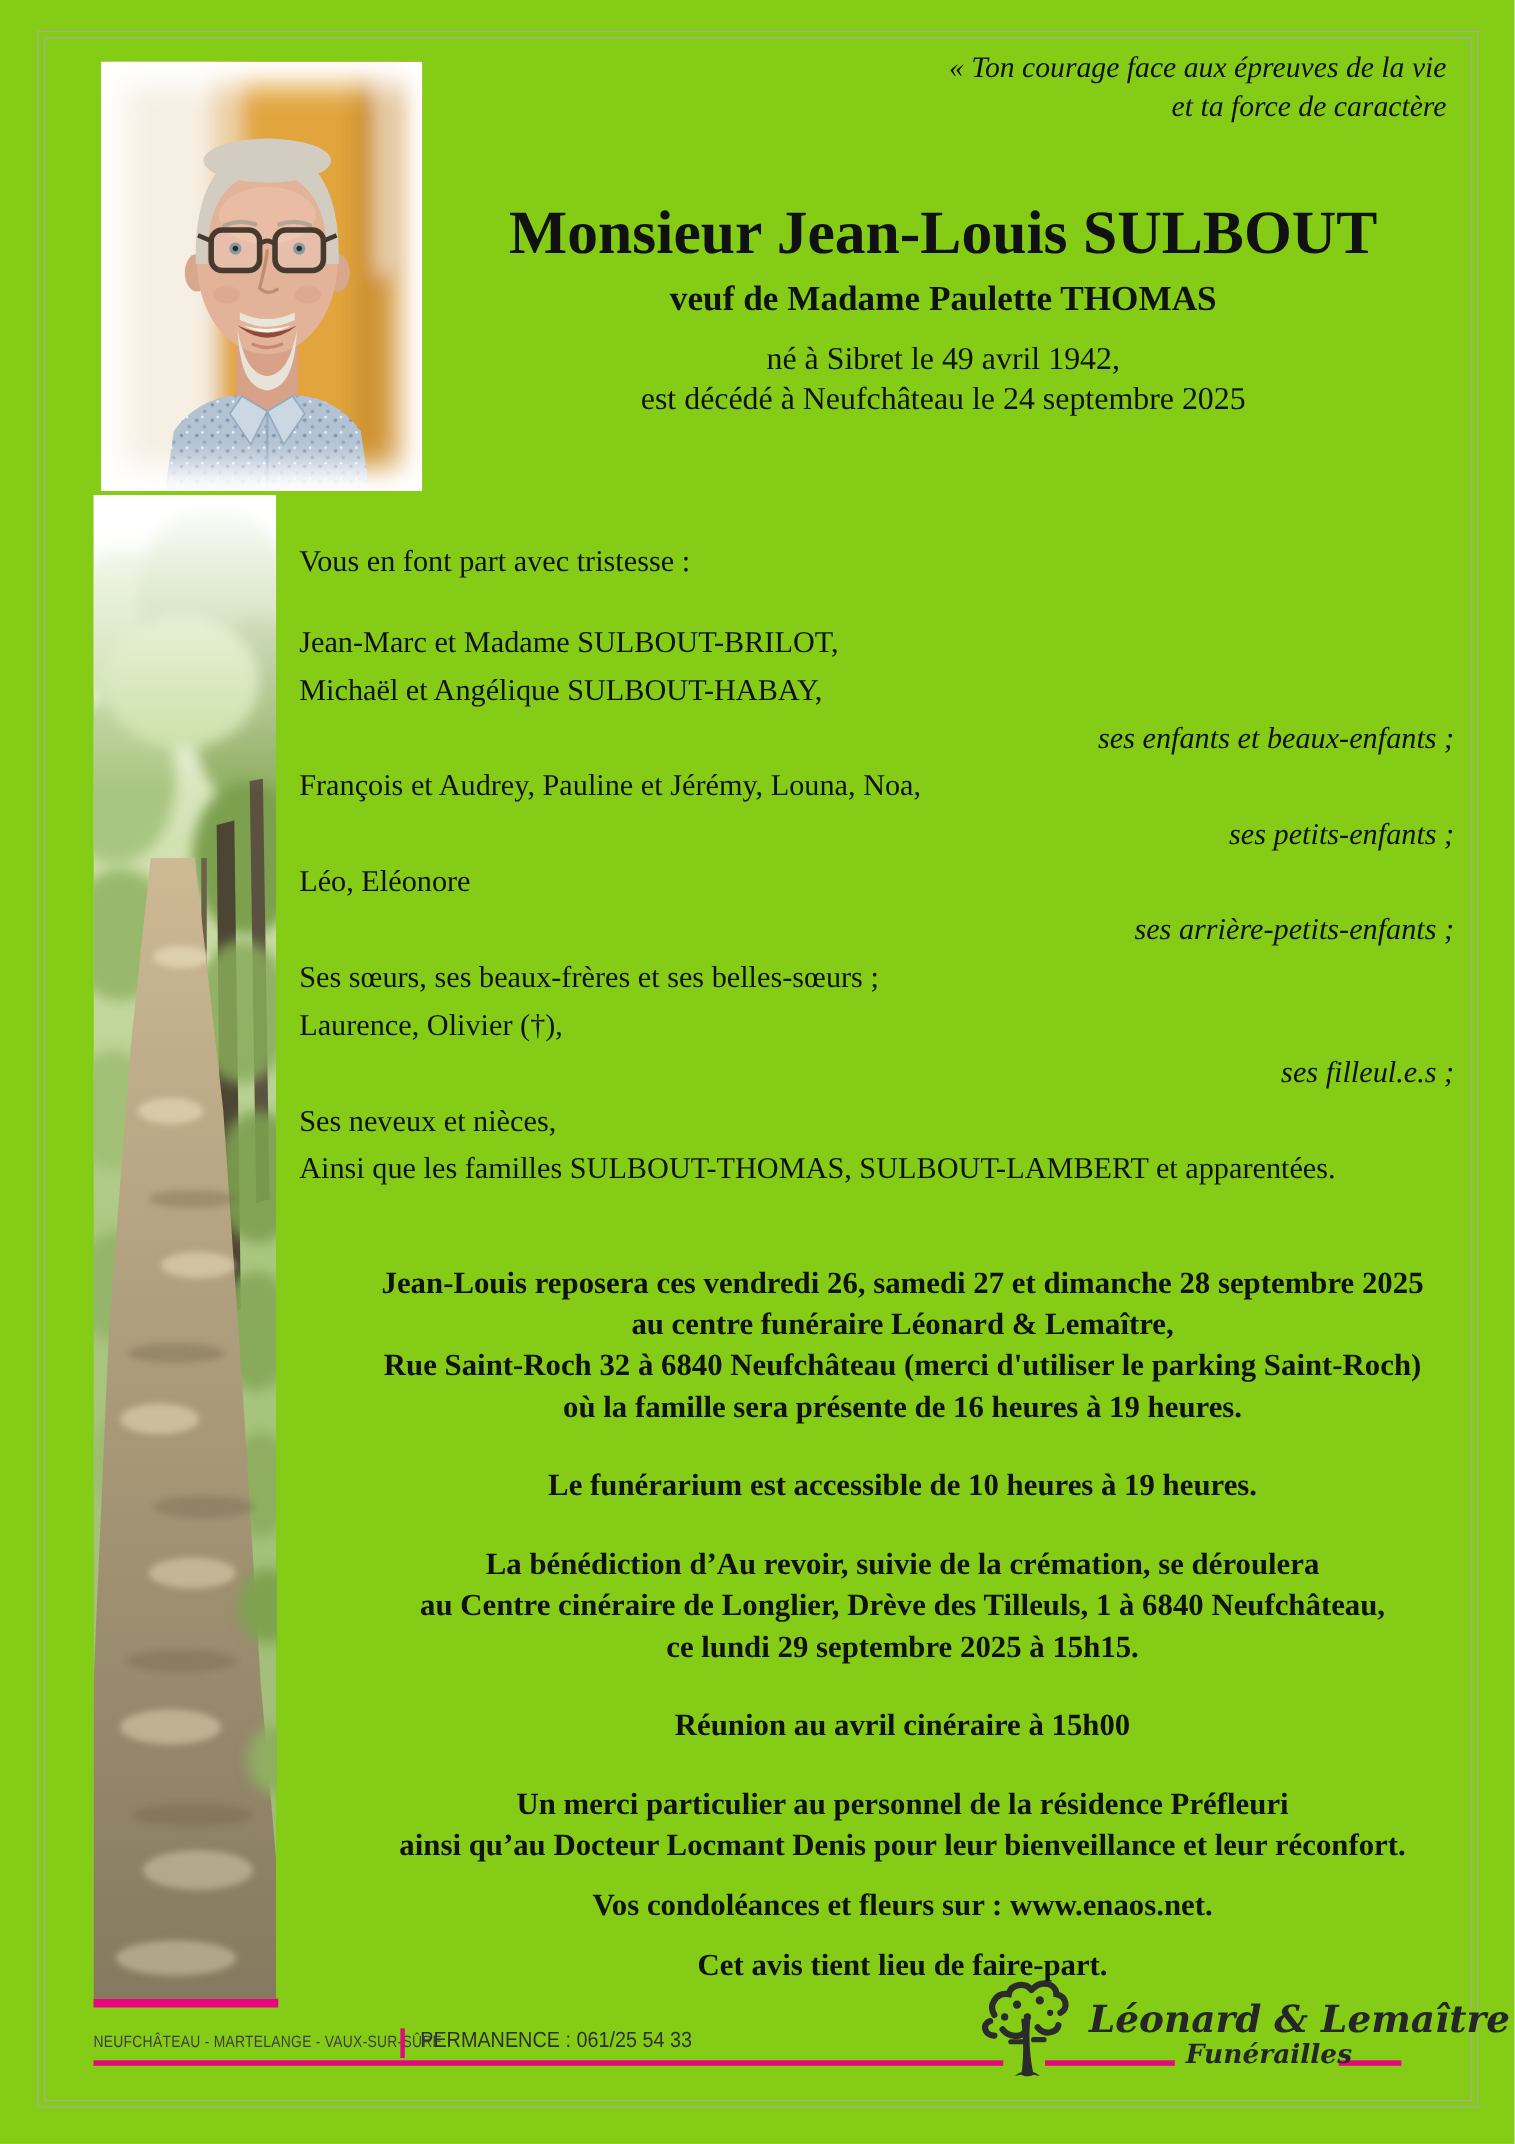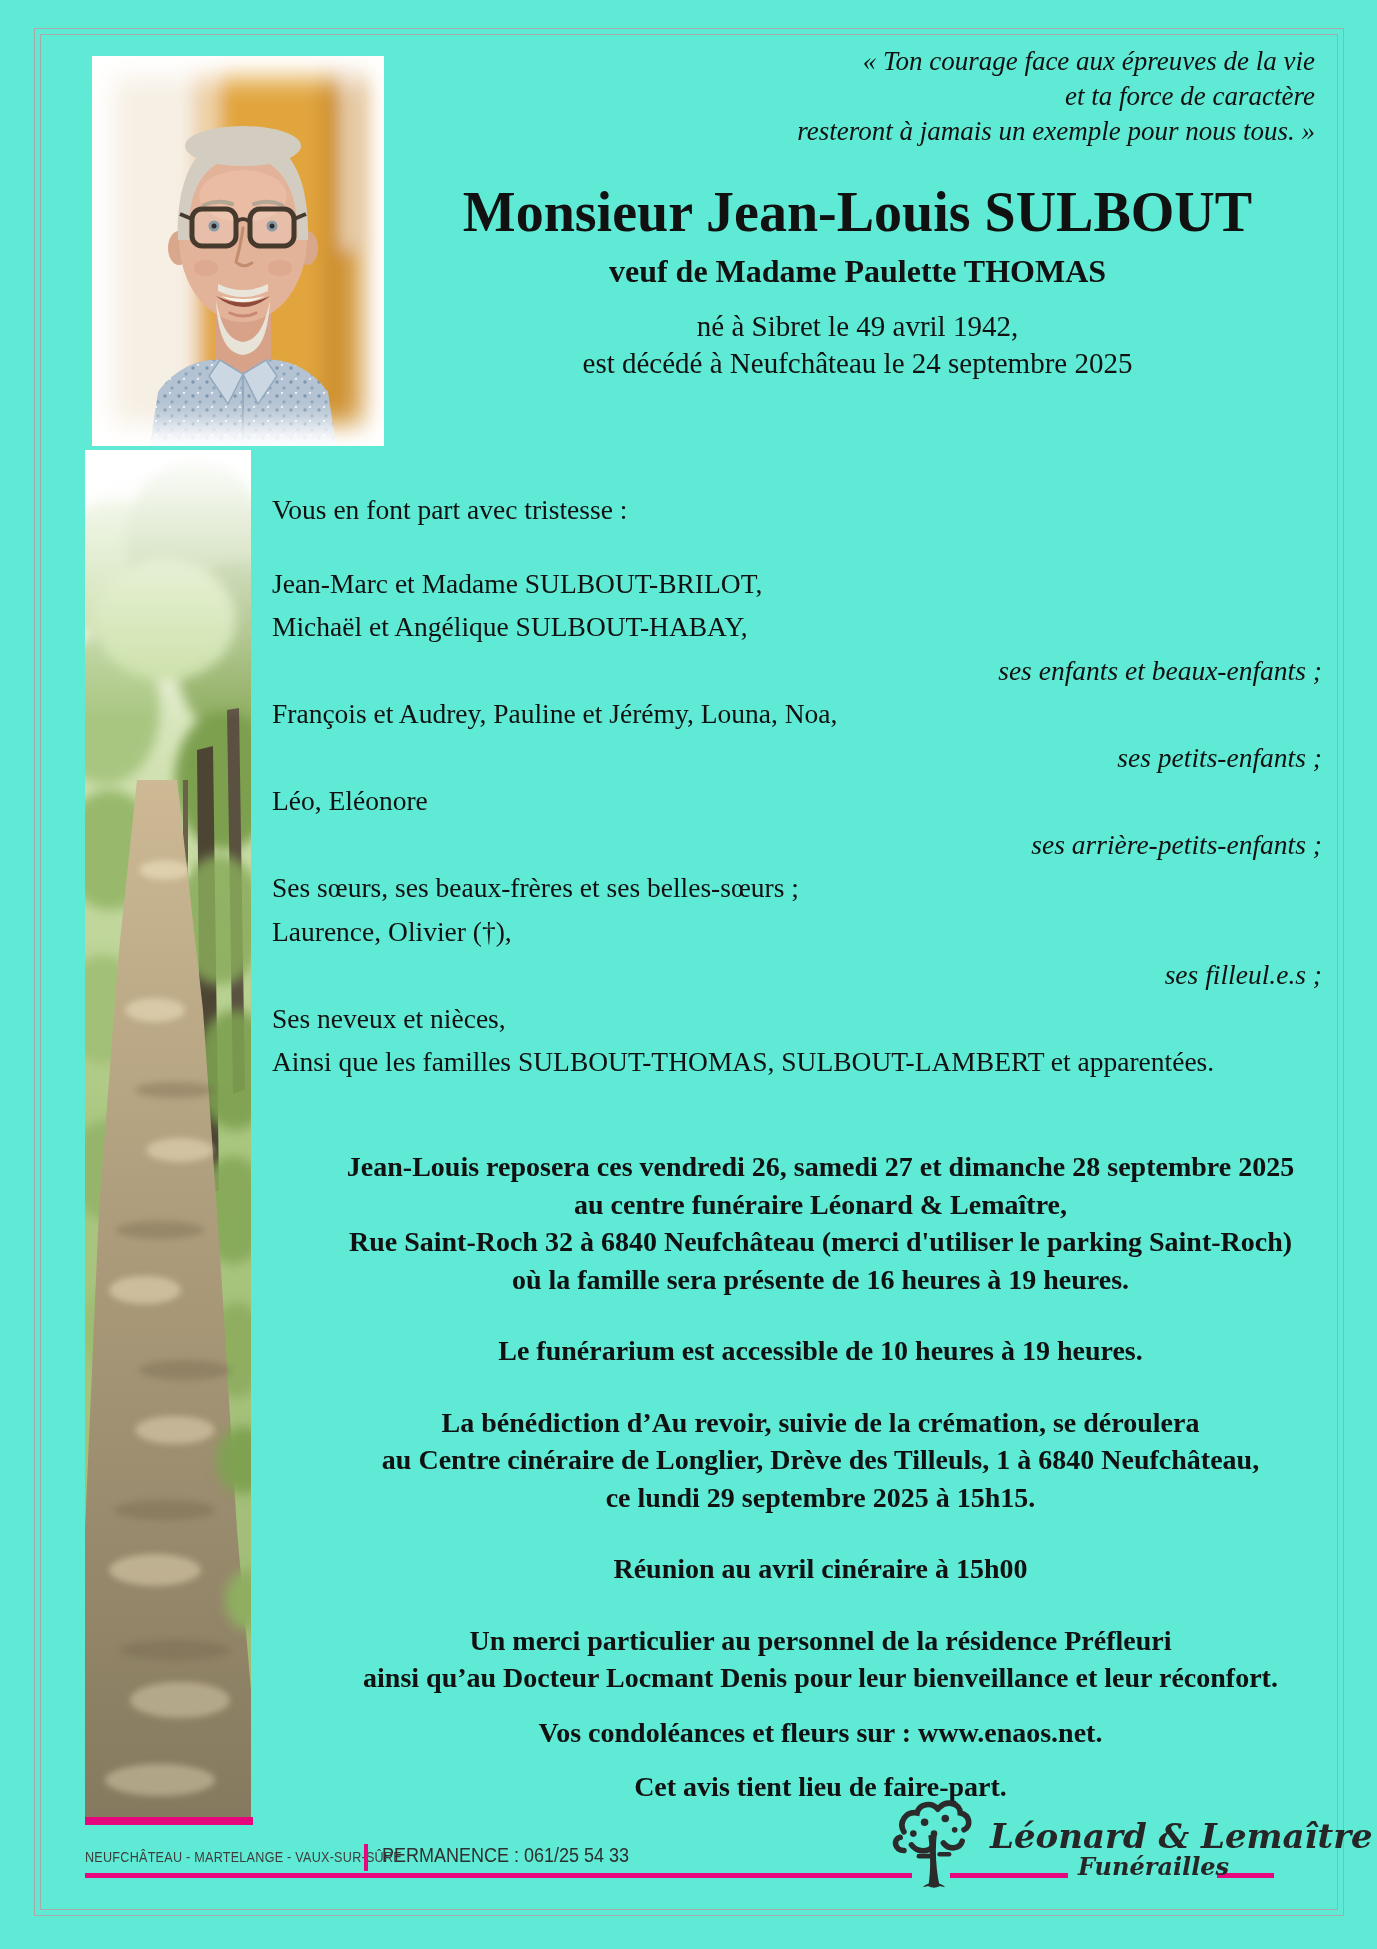--- a/index.html
+++ b/index.html
@@ -1,17 +1,17 @@
 <!DOCTYPE html>
 <html lang="fr" style="--accent: #e6067e; --frame: #a9a9a9;"><head>
 <meta charset="utf-8">
 <style>
   :root{ --accent:#e6067e; --frame:#a9a9a9; --ink:#111; }
   html,body{margin:0;padding:0;background:#fff;}
-  .page{position:relative;width:1377px;height:1949px;background:#5eead4;overflow:hidden;
+  .page{position:relative;width:1377px;height:1949px;background:#84cc16;overflow:hidden;
         font-family:"Liberation Serif", serif;color:var(--ink);}
   .abs{position:absolute;}
   
   .frame-outer{left:34px;top:28px;width:1308px;height:1886px;border:1.5px solid var(--frame);}
   .frame-inner{left:40px;top:34px;width:1296px;height:1874px;border:1.5px solid var(--frame);}
   
   .quote{left:500px;top:44px;width:815px;text-align:right;font-style:italic;
          font-size:27px;line-height:35px;white-space:nowrap;}
   
   .header{left:385px;top:160px;width:945px;text-align:center;margin-top:22px;}
@@ -110,21 +110,20 @@
       <path d="M128,304 L151,318 L136,348 L117,320 Z" fill="#cbd8e4" stroke="#93a9bd" stroke-width="1.5"></path>
       <path d="M174,304 L151,318 L166,348 L185,320 Z" fill="#cbd8e4" stroke="#93a9bd" stroke-width="1.5"></path>
       <path d="M151,318 L151,390" stroke="#93a9bd" stroke-width="2"></path>
     </svg>
     <div class="feather"></div>
   </div>
 
   <div class="abs quote">
     <div>« Ton courage face aux épreuves de la vie</div>
     <div>et ta force de caractère</div>
-    <div>resteront à jamais un exemple pour nous tous. »</div>
   </div>
 
   <div class="abs header">
     <div class="title">Monsieur Jean-Louis SULBOUT</div>
     <div class="subtitle">veuf de Madame Paulette THOMAS</div>
     <div class="dates">
       <div>né à Sibret le 49 avril 1942,</div>
       <div>est décédé à Neufchâteau le 24 septembre 2025</div>
     </div>
   </div>

